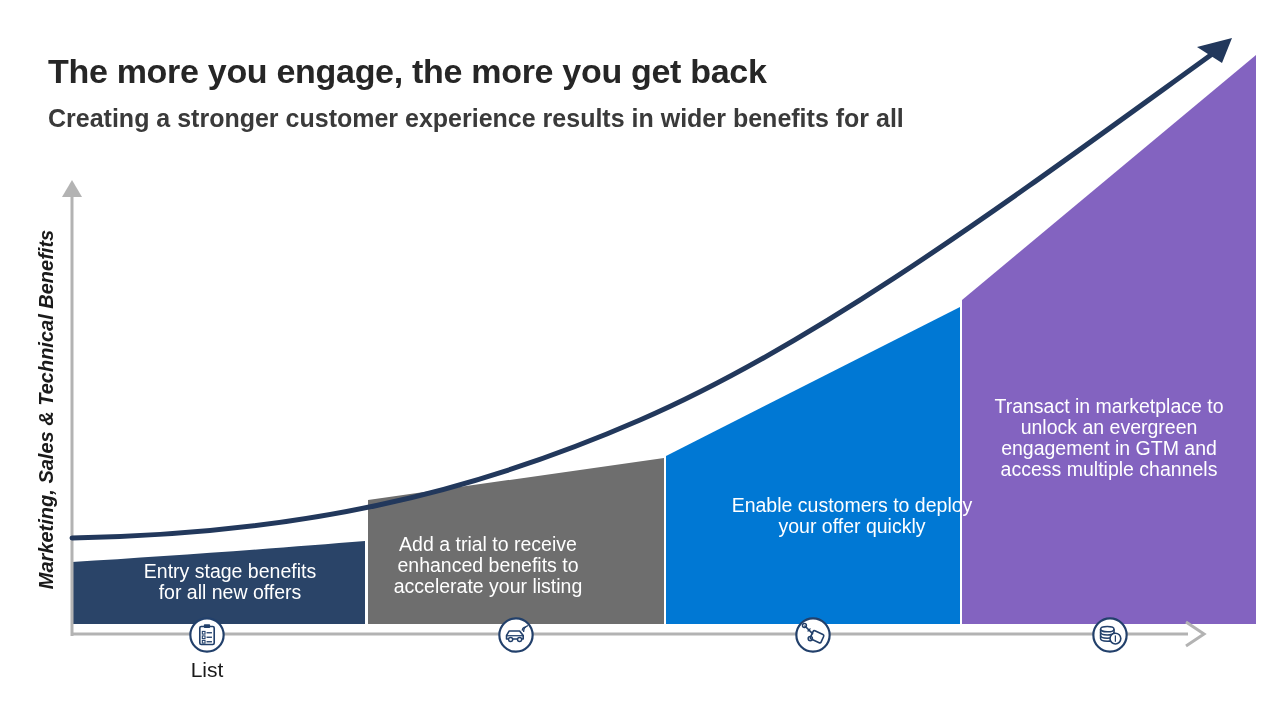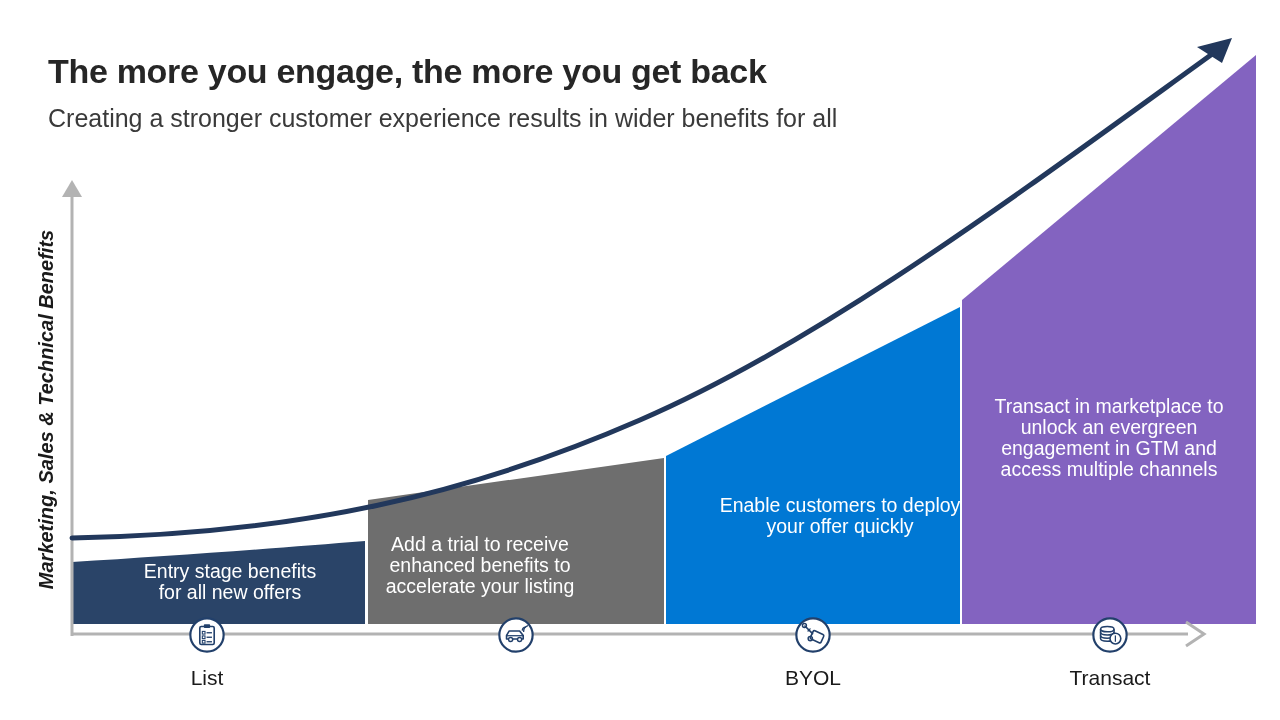--- a/index.html
+++ b/index.html
@@ -30,21 +30,21 @@
     font-weight: 600;
     letter-spacing: -0.3px;
     color: #262626;
     white-space: nowrap;
   }
   .subtitle {
     position: absolute;
     left: 48px;
     top: 104px;
     font-size: 25px;
-    font-weight: 400;
+    font-weight: 700;
     color: #3a3a3a;
     white-space: nowrap;
   }
 
   
   .chart {
     position: absolute;
     left: 0;
     top: 0;
     width: 1280px;
@@ -75,38 +75,38 @@
   
   .bar-label {
     position: absolute;
     color: #ffffff;
     font-size: 19.5px;
     line-height: 21px;
     text-align: center;
     white-space: pre-line;
   }
   #bar-label-0 { left: 72px;  width: 316px; top: 561px; }
-  #bar-label-1 { left: 352px; width: 256px; top: 534px; }
-  #bar-label-2 { left: 666px; width: 348px; top: 495px; }
+  #bar-label-1 { left: 360px; width: 256px; top: 534px; }
+  #bar-label-2 { left: 666px; width: 348px; top: 495px; padding-left: 12px; }
   #bar-label-3 { left: 962px; width: 294px; top: 396px; }
 
   
   .cat {
     position: absolute;
     width: 160px;
     text-align: center;
   }
   .cat-icon {
     width: 36px;
     height: 36px;
     margin: 0 auto;
     display: block;
   }
   .cat-label {
-    margin-top: 13px;
+    margin-top: 5px;
     font-size: 21px;
     font-weight: 400;
     color: #1a1a1a;
   }
   #cat-0 { left: 127px; top: 617px; }
   #cat-1 { left: 436px; top: 617px; }
   #cat-2 { left: 733px; top: 617px; }
   #cat-3 { left: 1030px; top: 617px; }
 </style>
 </head>
@@ -181,29 +181,27 @@
 
     <div class="cat" id="cat-2">
       <svg class="cat-icon" viewBox="0 0 40 40">
         <circle cx="20" cy="20" r="18.5" fill="#ffffff" stroke="#22406b" stroke-width="2.4"></circle>
         <rect x="18" y="17" width="13" height="10" rx="1.6" transform="rotate(25 24.5 22)" fill="none" stroke="#22406b" stroke-width="1.8"></rect>
         <line x1="11" y1="10" x2="19.5" y2="18.5" stroke="#22406b" stroke-width="1.8" stroke-linecap="round"></line>
         <circle cx="10.5" cy="9.5" r="2.2" fill="none" stroke="#22406b" stroke-width="1.6"></circle>
         <circle cx="17" cy="24" r="2.4" fill="none" stroke="#22406b" stroke-width="1.6"></circle>
         <line x1="14.5" y1="15.5" x2="16.8" y2="13.2" stroke="#22406b" stroke-width="1.5" stroke-linecap="round"></line>
       </svg>
-      <div class="cat-label">BYOL</div>
     </div>
 
     <div class="cat" id="cat-3">
       <svg class="cat-icon" viewBox="0 0 40 40">
         <circle cx="20" cy="20" r="18.5" fill="#ffffff" stroke="#22406b" stroke-width="2.4"></circle>
         <ellipse cx="17" cy="13.5" rx="7.5" ry="3" fill="none" stroke="#22406b" stroke-width="1.7"></ellipse>
         <path d="M9.5,13.5 L9.5,17 A7.5,3 0 0 0 24.5,17 L24.5,13.5" fill="none" stroke="#22406b" stroke-width="1.7"></path>
         <path d="M9.5,17 L9.5,20.5 A7.5,3 0 0 0 24.5,20.5 L24.5,17" fill="none" stroke="#22406b" stroke-width="1.7"></path>
         <path d="M9.5,20.5 L9.5,24 A7.5,3 0 0 0 24.5,24 L24.5,20.5" fill="none" stroke="#22406b" stroke-width="1.7"></path>
         <circle cx="26" cy="24" r="6" fill="#ffffff" stroke="#22406b" stroke-width="1.8"></circle>
         <line x1="26" y1="20.5" x2="26" y2="27.5" stroke="#22406b" stroke-width="1.4"></line>
       </svg>
-      <div class="cat-label">Transact</div>
     </div>
   </div>
 </div>
 
 </body></html>

